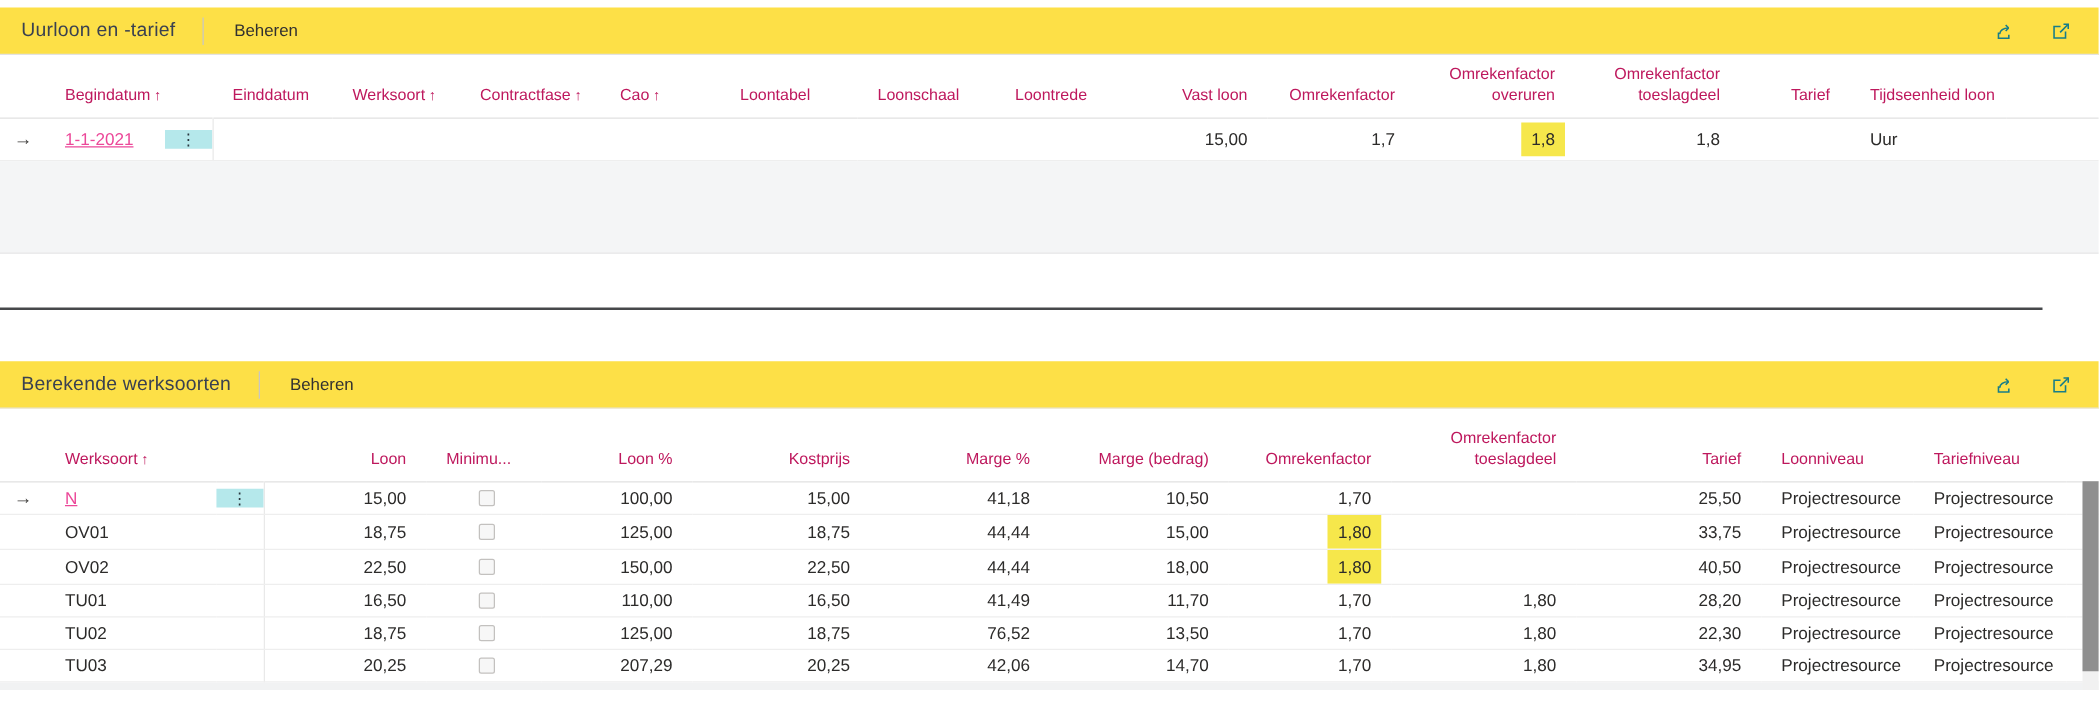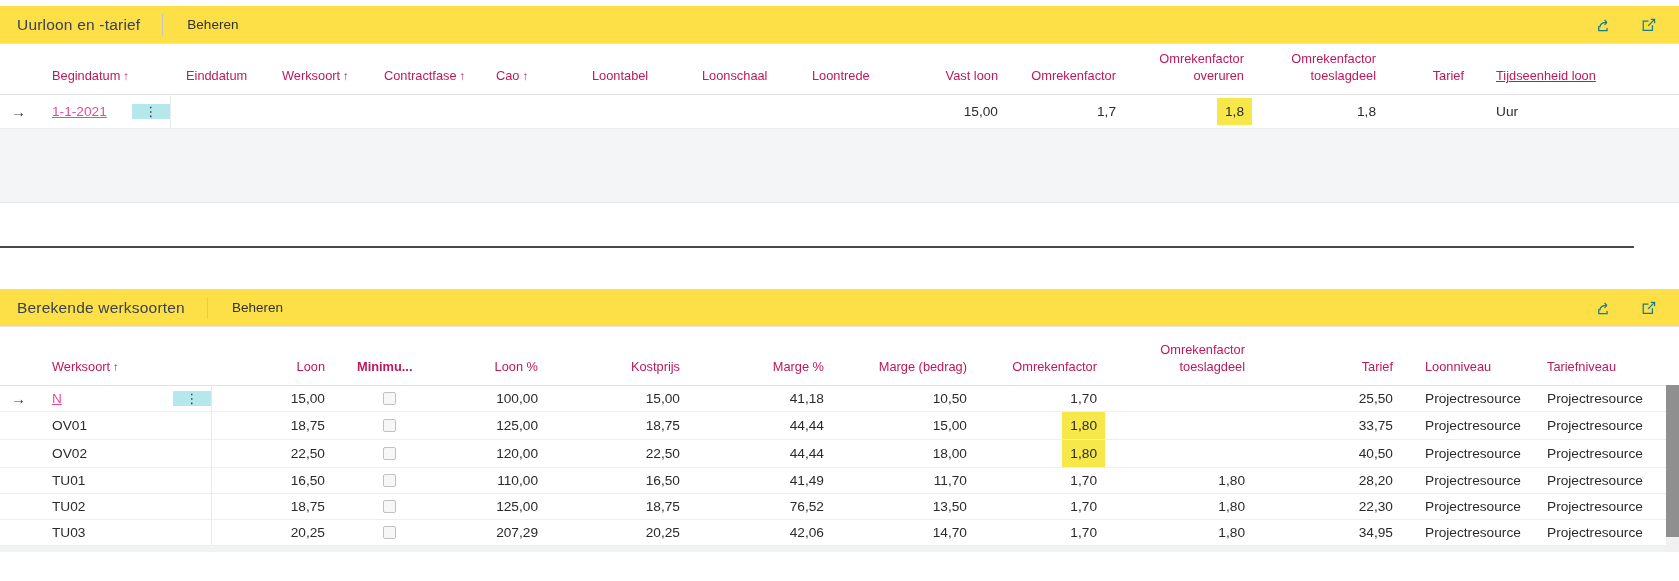--- a/index.html
+++ b/index.html
@@ -135,21 +135,21 @@
             <th class="al-left"><span>Contractfase</span><span class="sort-arrow">↑</span></th>
             <th class="al-left"><span>Cao</span><span class="sort-arrow">↑</span></th>
             <th class="al-left"><span>Loontabel</span></th>
             <th class="al-left"><span>Loonschaal</span></th>
             <th class="al-left"><span>Loontrede</span></th>
             <th class="al-right"><span>Vast loon</span></th>
             <th class="al-right"><span>Omrekenfactor</span></th>
             <th class="al-right"><span>Omrekenfactor overuren</span></th>
             <th class="al-right"><span>Omrekenfactor toeslagdeel</span></th>
             <th class="al-right"><span>Tarief</span></th>
-            <th class="al-left" style="padding-left: 20px; text-decoration: underline;"><span>Tijdseenheid loon</span></th>
+            <th class="al-left" style="padding-left: 20px;"><span>Tijdseenheid loon</span></th>
             <th class="al-left"></th>
           </tr>
         </thead>
         <tbody>
           <tr>
             <td class="row-marker">→</td>
             <td class="al-left"><a class="cell-link">1-1-2021</a></td>
             <td class="menu-cell">
               <button class="ellipsis-btn">⋮</button>
             </td>
@@ -218,21 +218,21 @@
           <col style="width: 122px;">
           <col style="width: 122px;">
           <col style="width: 26px;">
         </colgroup>
         <thead>
           <tr>
             <th class="al-left"></th>
             <th class="al-left"><span>Werksoort</span><span class="sort-arrow">↑</span></th>
             <th class="al-left"></th>
             <th class="al-right"><span>Loon</span></th>
-            <th class="al-left" style="padding-left: 22px; font-weight: bold;"><span>Minimu...</span></th>
+            <th class="al-left" style="padding-left: 22px;"><span>Minimu...</span></th>
             <th class="al-right"><span>Loon %</span></th>
             <th class="al-right"><span>Kostprijs</span></th>
             <th class="al-right"><span>Marge %</span></th>
             <th class="al-right"><span>Marge (bedrag)</span></th>
             <th class="al-right"><span>Omrekenfactor</span></th>
             <th class="al-right"><span>Omrekenfactor toeslagdeel</span></th>
             <th class="al-right"><span>Tarief</span></th>
             <th class="al-left" style="padding-left: 14px;"><span>Loonniveau</span></th>
             <th class="al-left" style="padding-left: 14px;"><span>Tariefniveau</span></th>
             <th class="al-left"></th>
@@ -274,21 +274,21 @@
             <td class="al-left" style="padding-left: 14px;">Projectresource</td>
             <td class="al-left" style="padding-left: 14px;">Projectresource</td>
             <td class="al-left"></td>
           </tr>
           <tr>
             <td class="row-marker"></td>
             <td class="al-left">OV02</td>
             <td class="menu-cell"></td>
             <td class="al-right">22,50</td>
             <td class="al-left" style="padding-left: 22px;"><span class="checkbox"></span></td>
-            <td class="al-right">120,00</td>
+            <td class="al-right">150,00</td>
             <td class="al-right">22,50</td>
             <td class="al-right">44,44</td>
             <td class="al-right">18,00</td>
             <td class="al-right"><span class="hl">1,80</span></td>
             <td class="al-right"></td>
             <td class="al-right">40,50</td>
             <td class="al-left" style="padding-left: 14px;">Projectresource</td>
             <td class="al-left" style="padding-left: 14px;">Projectresource</td>
             <td class="al-left"></td>
           </tr>

